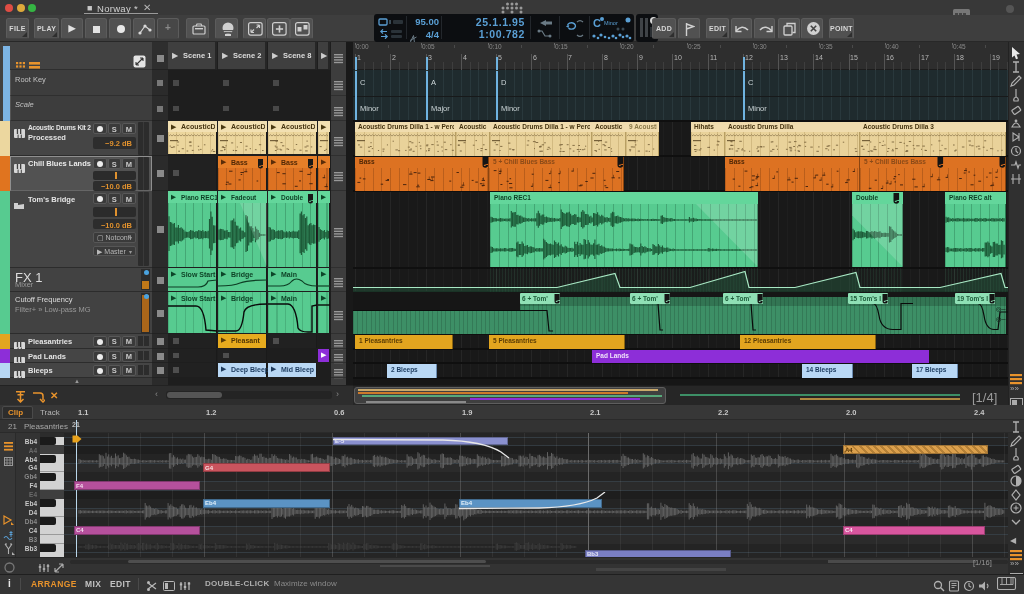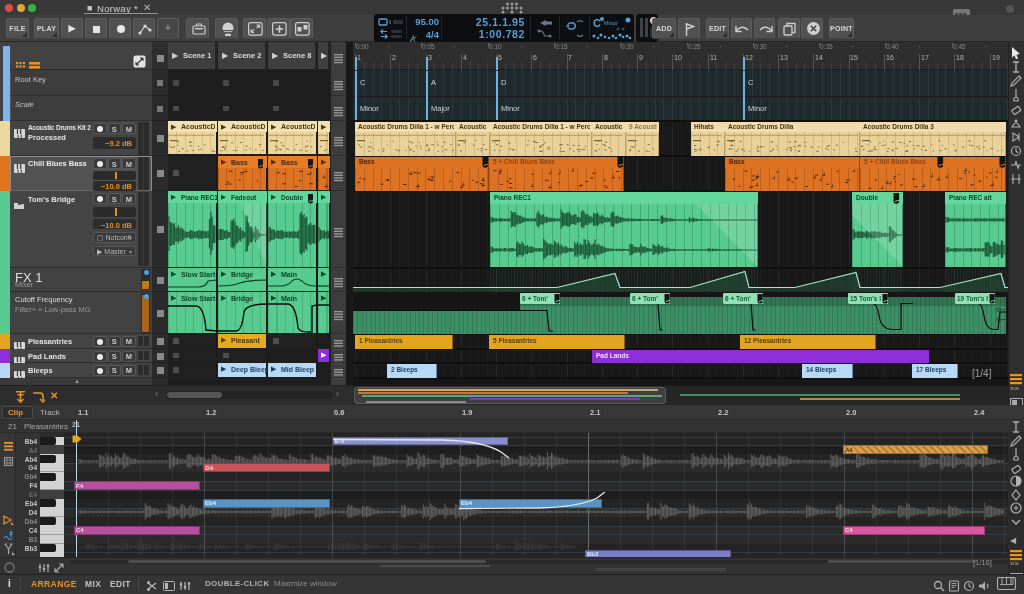--- a/index.html
+++ b/index.html
@@ -260,21 +260,21 @@
 <div style="position:absolute;left:138px;top:122px;width:11px;height:33px;background:#2c2c2c;border-radius:1px;"></div>
 <div style="position:absolute;left:143px;top:122px;width:1px;height:33px;background:#3a3a3a;"></div>
 <div style="position:absolute;left:10px;top:156px;width:142px;height:35px;background:#525252;border:1px solid #8f8f8f;border-bottom-color:#666;"></div>
 <div style="position:absolute;left:14px;top:159px;"><svg width="11" height="9">
       <rect x="0" y="0" width="11" height="9" rx="1" fill="#d8d8d8"></rect>
       <rect x="2.8" y="0" width="1.3" height="5" fill="#424242"></rect>
       <rect x="6" y="0" width="1.3" height="5" fill="#424242"></rect>
       <rect x="3.6" y="5.6" width="1" height="3.4" fill="#424242"></rect>
       <rect x="6.8" y="5.6" width="1" height="3.4" fill="#424242"></rect>
     </svg></div>
-<div style="position:absolute;left:28px;top:158.5px;font-size:7.5px;font-weight:bold;color:#ececec;">Chill Blues Bass</div>
+<div style="position:absolute;left:28px;top:158.5px;font-size:7.5px;font-weight:bold;color:#ececec;">Chill Blues Lands</div>
 <div style="position:absolute;left:0;top:0;">
     <div style="position:absolute;left:93px;top:157.5px;width:13.5px;height:11px;background:#3a3a3a;border:1px solid #585858;border-radius:2px;">
       <div style="position:absolute;left:3.2px;top:2.0px;width:6px;height:6px;border-radius:50%;background:#ececec;"></div>
     </div>
     <div style="position:absolute;left:107.5px;top:157.5px;width:13.5px;height:11px;background:#3a3a3a;border:1px solid #585858;border-radius:2px;text-align:center;font-size:7.5px;font-weight:bold;color:#c8c8c8;line-height:11px;">S</div>
     <div style="position:absolute;left:122px;top:157.5px;width:13.5px;height:11px;background:#3a3a3a;border:1px solid #585858;border-radius:2px;text-align:center;font-size:7.5px;font-weight:bold;color:#c8c8c8;line-height:11px;">M</div>
   </div>
 <div style="position:absolute;left:93px;top:170.5px;width:42.5px;height:9px;background:#2b2b2b;border-radius:2px;"></div>
 <div style="position:absolute;left:115px;top:171.5px;width:1.6px;height:7px;background:#e0912e;"></div>
 <div style="position:absolute;left:93px;top:181px;width:42.5px;height:9.5px;background:#2d2d2d;border-radius:2px;"></div>
@@ -1583,21 +1583,21 @@
   </div>
 <div style="position:absolute;left:353px;top:385px;width:655px;height:20px;background:#262626;border-top:1px solid #1c1c1c;"></div>
 <div style="position:absolute;left:354px;top:386.5px;width:312px;height:17px;background:#3f3f3f;border:1px solid #5e5e5e;border-radius:3px;"></div>
 <div style="position:absolute;left:358px;top:388.5px;width:300px;height:2px;background:#c9a96a;"></div>
 <div style="position:absolute;left:358px;top:391.5px;width:270px;height:2px;background:#cc7a2a;"></div>
 <div style="position:absolute;left:362px;top:394.5px;width:300px;height:2px;background:#57a87a;"></div>
 <div style="position:absolute;left:470px;top:397.5px;width:170px;height:2px;background:#8d2ed8;"></div>
 <div style="position:absolute;left:366px;top:400.5px;width:100px;height:2px;background:#8a8a8a;"></div>
 <div style="position:absolute;left:680px;top:393.5px;width:280px;height:2px;background:#3d8f66;"></div>
 <div style="position:absolute;left:800px;top:397.5px;width:160px;height:2px;background:#b08a40;"></div>
-<div style="position:absolute;left:972px;top:368px;font-size:10px;color:#9a9a9a;">[1/4]</div>
+<div style="position:absolute;left:972px;top:390px;font-size:13px;color:#9a9a9a;">[1/4]</div>
 <div style="position:absolute;left:1009px;top:46px;"><svg width="14" height="14">
       <path d="M3 1 L11 8 L7.5 8.5 L9 12.5 L7 13.3 L5.5 9.5 L3 11.5 Z" fill="#e8e8e8"></path>
     </svg></div>
 <div style="position:absolute;left:1009px;top:60px;"><svg width="14" height="14">
       <path d="M4 2 l6 0 M7 2 l0 10 M4 12 l6 0" stroke="#b0b0b0" stroke-width="1.3" fill="none"></path>
     </svg></div>
 <div style="position:absolute;left:1009px;top:74px;"><svg width="14" height="14">
       <path d="M10 2 l2 2 -7 7 -3 1 1 -3 z" fill="none" stroke="#b0b0b0" stroke-width="1.2"></path>
     </svg></div>
 <div style="position:absolute;left:1009px;top:88px;"><svg width="14" height="14">

